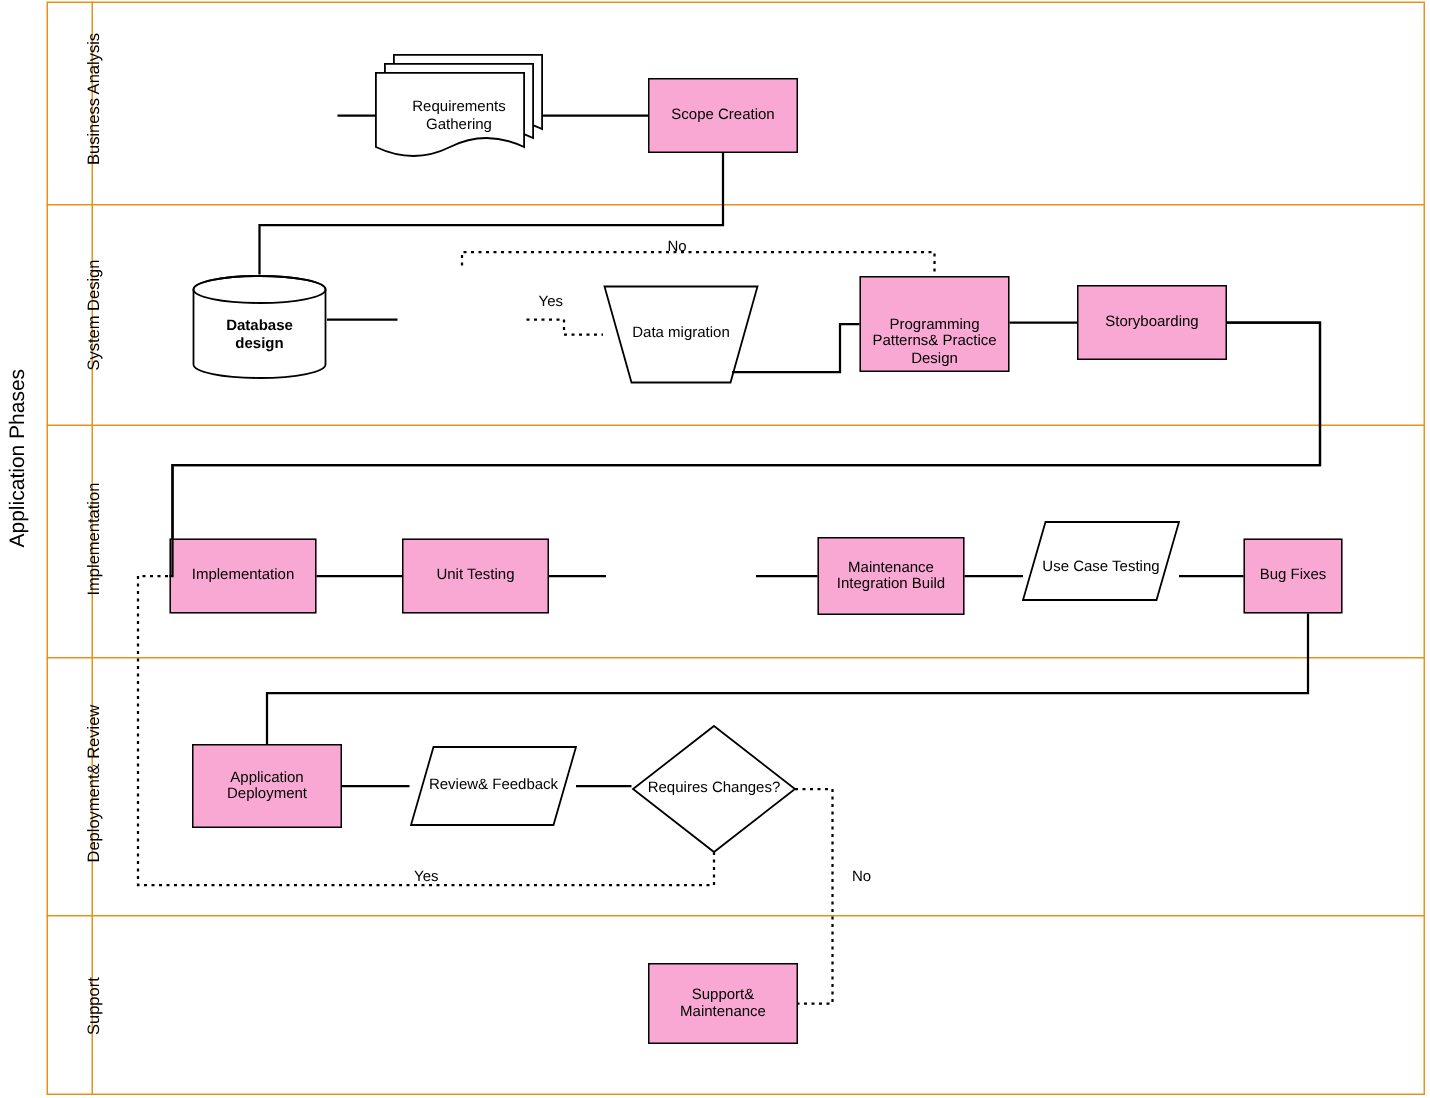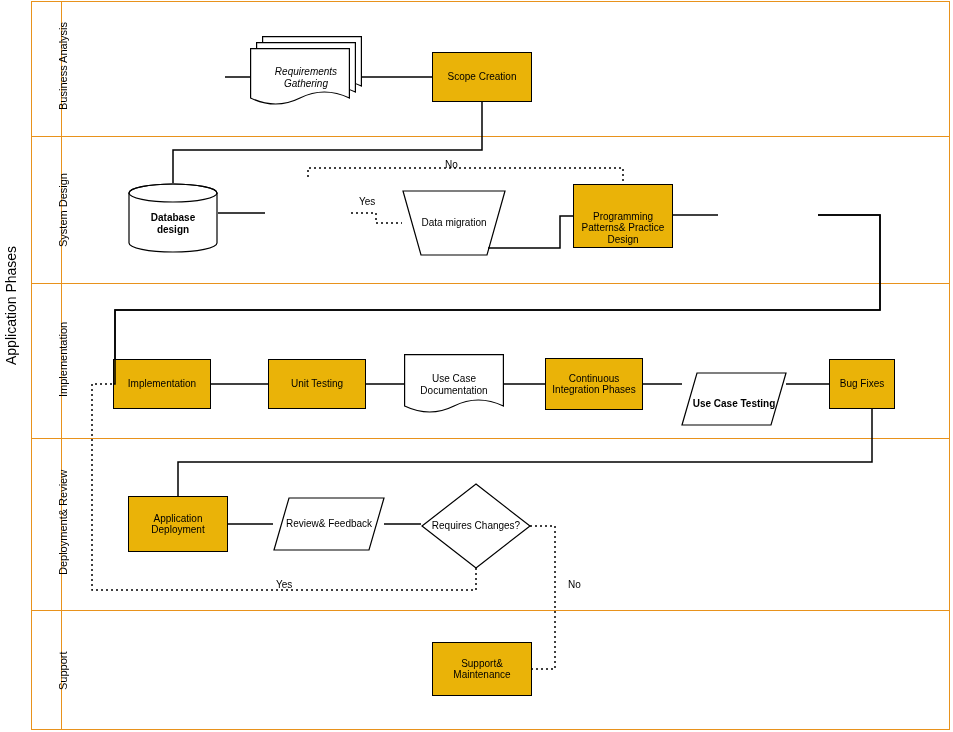--- a/index.html
+++ b/index.html
@@ -20,21 +20,21 @@
 
   
   .axis-title { position:absolute; left:3px; top:365px; transform:rotate(-90deg); transform-origin:left top;
                 font-size:14px; white-space:nowrap; }
 
   
   .lane-label { position:absolute; left:57px; transform:rotate(-90deg); transform-origin:left top;
                 font-size:11px; white-space:nowrap; text-align:center; }
 
   
-  .box { position:absolute; border:1.2px solid #000; background:#eab308; font-size:10px;
+  .box { position:absolute; border:1.2px solid #000; background:#f9a8d4; font-size:10px;
          display:flex; align-items:center; justify-content:center; text-align:center;
          padding:2px 4px; box-sizing:border-box; line-height:1.15; }
 
   
   .shape { position:absolute; }
   .shape svg { display:block; }
   .shape .lbl { position:absolute; left:0; right:0; top:50%; transform:translateY(-55%);
                font-size:10px; text-align:center; line-height:1.15; padding:0 6px; }
 
   
@@ -65,21 +65,21 @@
   <span class="lane-label" style="top:575px;">Deployment&amp; Review</span>
   <span class="lane-label" style="top:690px;">Support</span>
 
 
   <div class="shape" style="left:250px; top:36px; width:112px; height:78px;">
     <svg width="112" height="78">
       <path d="M12.6 0.6 H111.4 V50 Q86 38 62 50 Q38 62 12.6 50 Z" fill="#fff" stroke="#000" stroke-width="1.2"></path>
       <path d="M6.6 6.6 H105.4 V56 Q80 44 56 56 Q32 68 6.6 56 Z" fill="#fff" stroke="#000" stroke-width="1.2"></path>
       <path d="M0.6 12.6 H99.4 V62 Q74 50 50 62 Q26 74 0.6 62 Z" fill="#fff" stroke="#000" stroke-width="1.2"></path>
     </svg>
-    <span class="lbl" style="transform:translateY(-40%);font-style:italic;">Requirements Gathering</span>
+    <span class="lbl" style="transform:translateY(-40%);">Requirements Gathering</span>
   </div>
 
   <div class="box" style="left:432px; top:52px; width:100px; height:50px;">
     <span>Scope Creation</span>
   </div>
 
   <div class="shape" style="left:128px; top:183px; width:90px; height:70px;font-weight:bold;">
     <svg width="90" height="70">
       <ellipse cx="45" cy="10" rx="44" ry="9" fill="#fff" stroke="#000" stroke-width="1.2"></ellipse>
       <path d="M1 10 V60 A44 9 0 0 0 89 60 V10" fill="#fff" stroke="#000" stroke-width="1.2"></path>
@@ -93,39 +93,36 @@
     <svg width="104" height="66">
       <polygon points="1,1 103,1 85,65 19,65" fill="#fff" stroke="#000" stroke-width="1.2"></polygon>
     </svg>
     <span class="lbl">Data migration</span>
   </div>
 
   <div class="box" style="left:573px; top:184px; width:100px; height:64px;align-items:flex-end;">
     <span>Programming Patterns&amp; Practice Design</span>
   </div>
 
+  <div class="box" style="left:718px; top:190px; width:100px; height:50px;">
+    <span>Storyboarding</span>
+  </div>
 
   <div class="box" style="left:113px; top:359px; width:98px; height:50px;">
     <span>Implementation</span>
   </div>
   <div class="box" style="left:268px; top:359px; width:98px; height:50px;align-items:center;">
     <span>Unit Testing</span>
   </div>
 
-  <div class="shape" style="left:404px; top:354px; width:100px; height:64px;">
-    <svg width="100" height="64">
-      <path d="M0.6 0.6 H99.4 V52 Q74 40 50 52 Q26 64 0.6 52 Z" fill="#fff" stroke="#000" stroke-width="1.2"></path>
-    </svg>
-    <span class="lbl">Use Case Documentation</span>
-  </div>
   <div class="box" style="left:545px; top:358px; width:98px; height:52px;">
-    <span>Continuous Integration Phases</span>
+    <span>Maintenance Integration Build</span>
   </div>
 
-  <div class="shape" style="left:681px; top:372px; width:106px; height:64px;font-weight:bold;">
+  <div class="shape" style="left:681px; top:347px; width:106px; height:64px;">
     <svg width="106" height="54">
       <polygon points="16,1 105,1 90,53 1,53" fill="#fff" stroke="#000" stroke-width="1.2"></polygon>
     </svg>
     <span class="lbl">Use Case Testing</span>
   </div>
   <div class="box" style="left:829px; top:359px; width:66px; height:50px;">
     <span>Bug Fixes</span>
   </div>
 
   <div class="box" style="left:128px; top:496px; width:100px; height:56px;">

